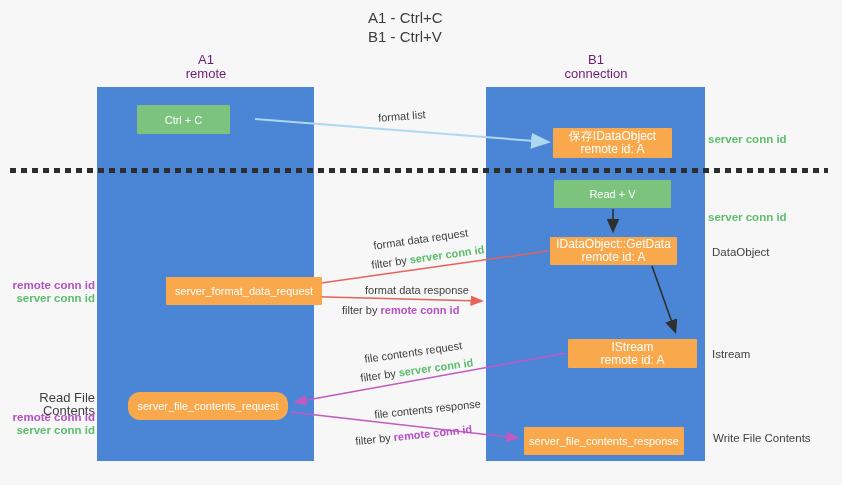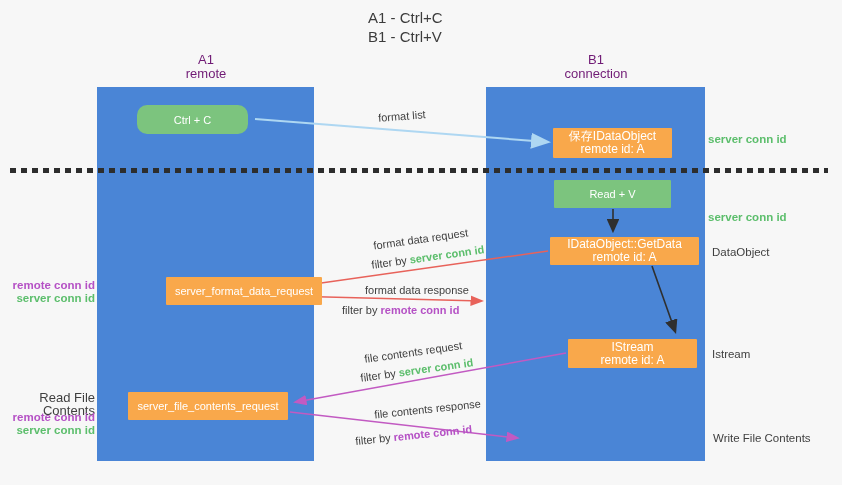--- a/index.html
+++ b/index.html
@@ -72,52 +72,55 @@
     </defs>
     <line x1="255" y1="119" x2="547" y2="142" stroke="#aed7f2" stroke-width="2" marker-end="url(#mk-blue)"></line>
     <line x1="613" y1="209" x2="613" y2="230" stroke="#2f2f2f" stroke-width="1.6" marker-end="url(#mk-black)"></line>
     <line x1="652" y1="266" x2="675" y2="331" stroke="#2f2f2f" stroke-width="1.6" marker-end="url(#mk-black)"></line>
     <line x1="548" y1="251" x2="293" y2="287" stroke="#e8625a" stroke-width="1.5" marker-end="url(#mk-red)"></line>
     <line x1="288" y1="296" x2="481" y2="301" stroke="#e8625a" stroke-width="1.5" marker-end="url(#mk-red)"></line>
     <line x1="566" y1="353" x2="296" y2="402" stroke="#c25ac2" stroke-width="1.5" marker-end="url(#mk-magenta)"></line>
     <line x1="290" y1="412" x2="517" y2="438" stroke="#c25ac2" stroke-width="1.5" marker-end="url(#mk-magenta)"></line>
   </svg>
 
-  <div class="box box-green" style="left:137px;top:105px;width:111px;height:29px;border-radius:10px;">
+  <div class="box box-green" style="left:137px;top:105px;width:93px;height:29px;">
     <div class="l1">Ctrl + C</div>
   </div>
 
   <div class="box box-orange" style="left:553px;top:128px;width:119px;height:30px;">
     <div class="l2">保存IDataObject</div>
     <div class="l2">remote id: A</div>
   </div>
 
   <div class="box box-green" style="left:554px;top:180px;width:117px;height:28px;">
     <div class="l1">Read + V</div>
   </div>
 
-  <div class="box box-orange" style="left:550px;top:237px;width:149px;height:28px;">
+  <div class="box box-orange" style="left:550px;top:237px;width:127px;height:28px;">
     <div class="l2">IDataObject::GetData</div>
     <div class="l2">remote id: A</div>
   </div>
 
   <div class="box box-orange" style="left:130px;top:277px;width:156px;height:28px;margin-left:36px;">
     <div class="l1">server_format_data_request</div>
   </div>
 
 
   <div class="box box-orange" style="left:568px;top:339px;width:129px;height:29px;">
     <div class="l2">IStream</div>
     <div class="l2">remote id: A</div>
   </div>
 
-  <div class="box box-orange" style="left:128px;top:392px;width:160px;height:28px;">
+  <div class="box box-orange" style="left:128px;top:392px;width:160px;height:28px;border-radius:12px;">
     <div class="l1">server_file_contents_request</div>
   </div>
 
+  <div class="box box-orange" style="left:524px;top:427px;width:160px;height:28px;">
+    <div class="l1">server_file_contents_response</div>
+  </div>
 
   <div class="lbl" style="left:378px;top:110px;transform:rotate(-4.5deg);">format list</div>
 
   <div class="lbl" style="left:373px;top:233px;transform:rotate(-8deg);">format data request</div>
   <div class="lbl" style="left:371px;top:251px;transform:rotate(-8deg);"><span>filter by </span><span class="key-green">server conn id</span></div>
 
   <div class="lbl" style="left:365px;top:284px;">format data response</div>
   <div class="lbl" style="left:342px;top:304px;"><span>filter by </span><span class="key-purple">remote conn id</span></div>
 
   <div class="lbl" style="left:364px;top:346px;transform:rotate(-8deg);">file contents request</div>

